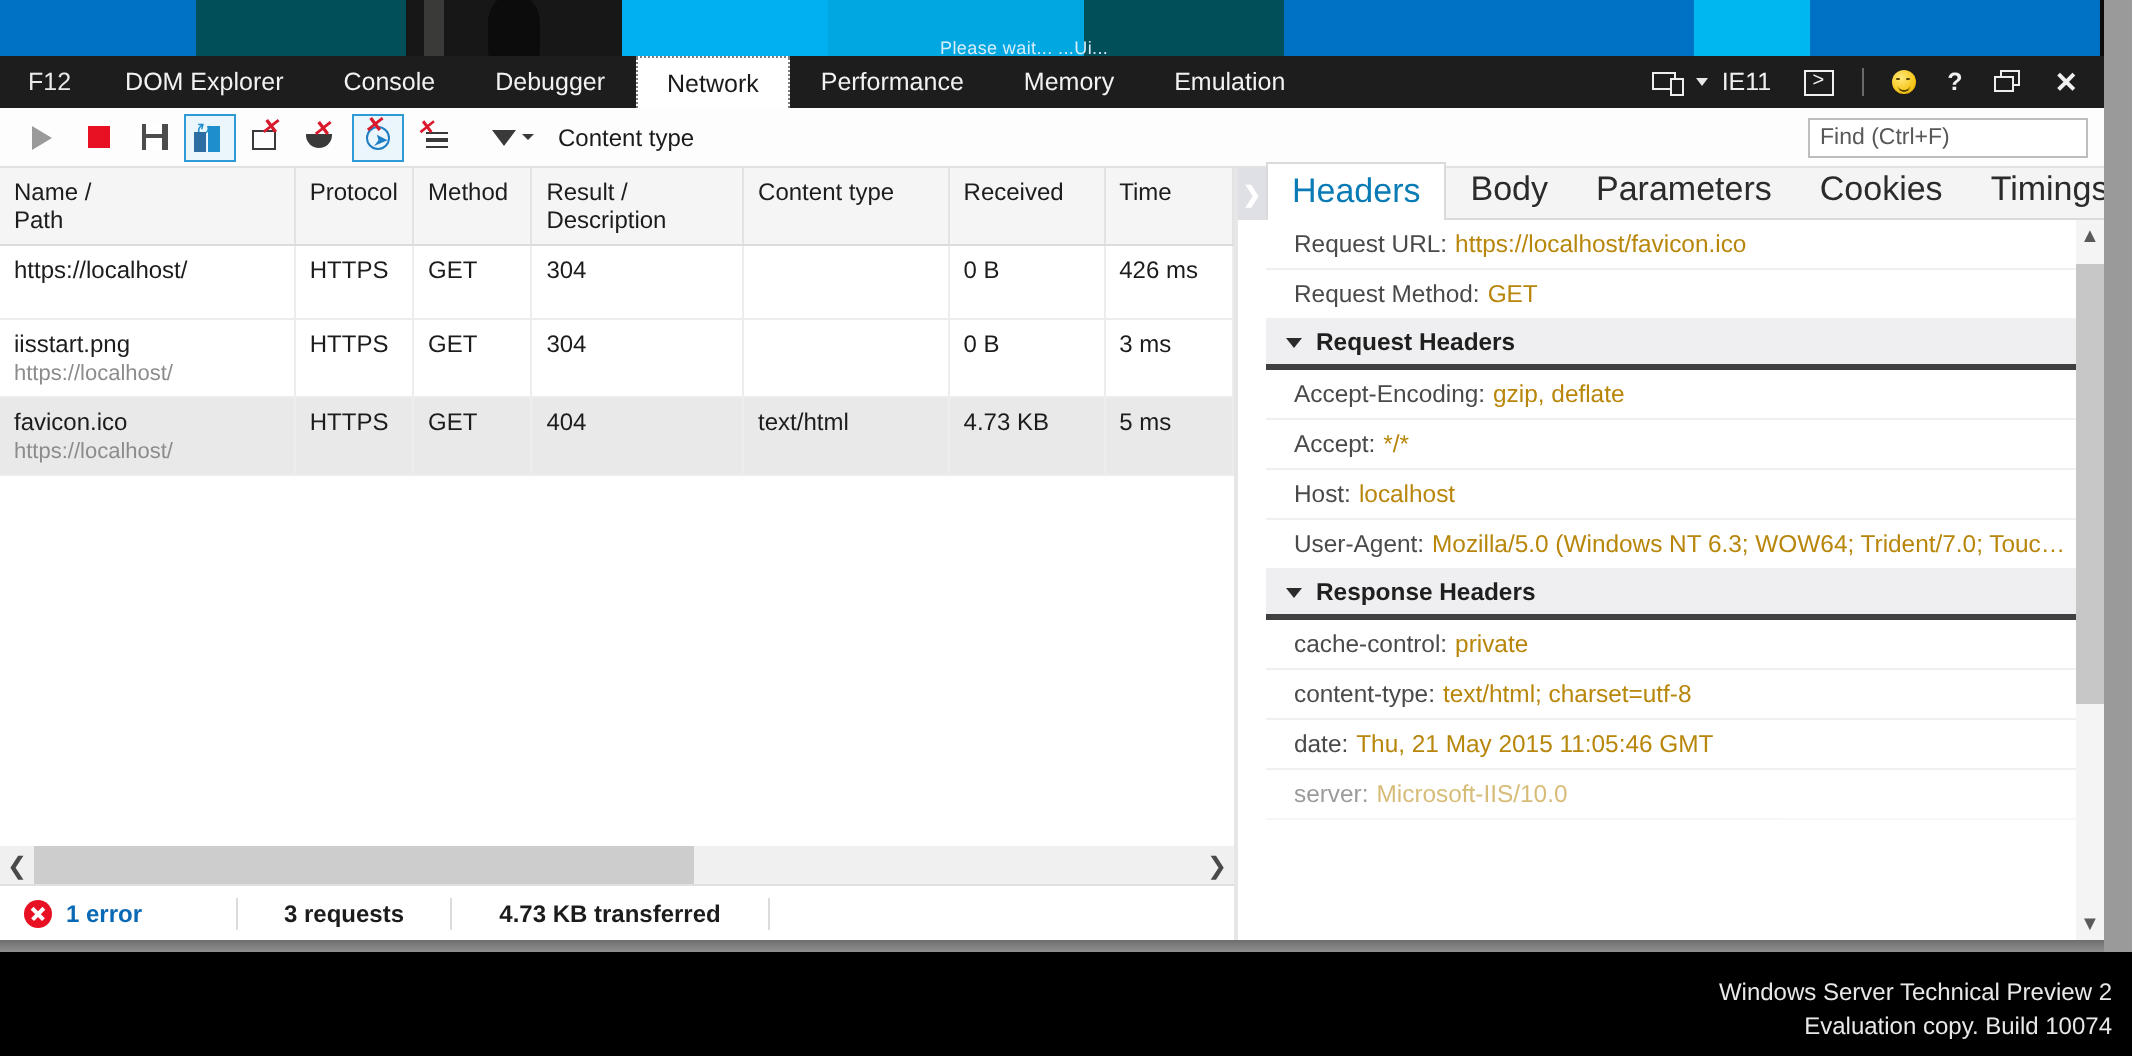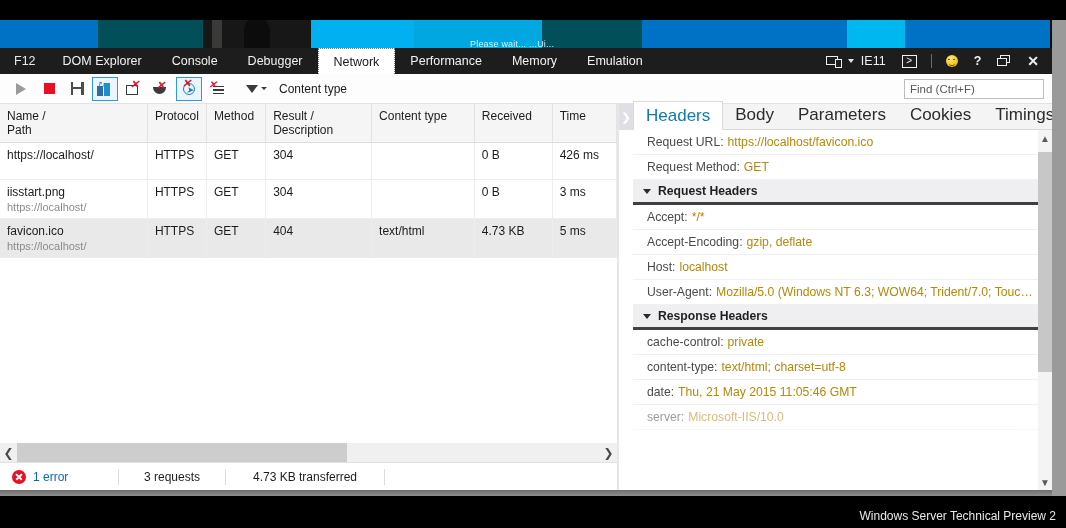--- a/index.html
+++ b/index.html
@@ -3,21 +3,21 @@
 <meta charset="utf-8">
 <style>
   * { box-sizing: border-box; }
   html, body {
     margin: 0; padding: 0;
     width: 1066px; height: 528px;
     overflow: hidden;
     background: #000;
     font-family: "Liberation Sans", sans-serif;
   }
-  #root { position: relative; width: 1066px; height: 452px; background:#000;margin-top:20px; }
+  #root { position: relative; width: 1066px; height: 452px; background:#000; }
 
   
   .tilestrip {
     position: absolute; left: 0; top: 0; width: 1052px; height: 28px;
     background: #0b0b0b; overflow: hidden; display: flex;
   }
   .tile { height: 28px; flex: 0 0 auto; }
   .tile-photo {
     background: #171717;
     position: relative; overflow: hidden;
@@ -178,21 +178,21 @@
   .hs-arrow{width:17px;height:19px;display:flex;align-items:center;justify-content:center;color:#4a4a4a;font-size:12px;}
   .hs-track{flex:1;height:19px;background:#f0f0f0;position:relative;}
   .hs-thumb{position:absolute;left:0;top:0;height:19px;width:330px;background:#cdcdcd;}
 
   
   .statusbar{
     position:absolute; left:0; bottom:0; width:617px; height:28px;
     background:#ffffff; border-top:1px solid #e0e0e0; display:flex; align-items:center;
     font-size:12px; color:#1c1c1c;
   }
-  .sb-cell{ display:flex;align-items:center;justify-content:center; height:28px; }
+  .sb-cell{ display:flex;align-items:center;justify-content:center; height:28px;font-weight:bold; }
   .sb-div{ width:1px;height:16px;background:#dcdcdc; }
   .err-circle{
     width:14px;height:14px;border-radius:50%;background:#e81123;position:relative;margin-right:7px;flex:0 0 auto;
   }
   .err-circle::before,.err-circle::after{
     content:"";position:absolute;left:3px;top:6.2px;width:8px;height:1.7px;background:#fff;
   }
   .err-circle::before{transform:rotate(45deg);} .err-circle::after{transform:rotate(-45deg);}
   .err-link{color:#0a69b5;}
 
@@ -456,26 +456,26 @@
             </div>
             <div class="hrow">
               <span>Request Method:</span>
               <span class="val">GET</span>
             </div>
             <div class="hrow group">
               <span class="tri"></span>
               <span>Request Headers</span>
             </div>
             <div class="hrow">
+              <span>Accept-Encoding:</span>
+              <span class="val">gzip, deflate</span>
+            </div>
+            <div class="hrow">
               <span>Accept:</span>
               <span class="val">*/*</span>
-            </div>
-            <div class="hrow">
-              <span>Accept-Encoding:</span>
-              <span class="val">gzip, deflate</span>
             </div>
             <div class="hrow">
               <span>Host:</span>
               <span class="val">localhost</span>
             </div>
             <div class="hrow">
               <span>User-Agent:</span>
               <span class="val">Mozilla/5.0 (Windows NT 6.3; WOW64; Trident/7.0; Touc…</span>
             </div>
             <div class="hrow group">

